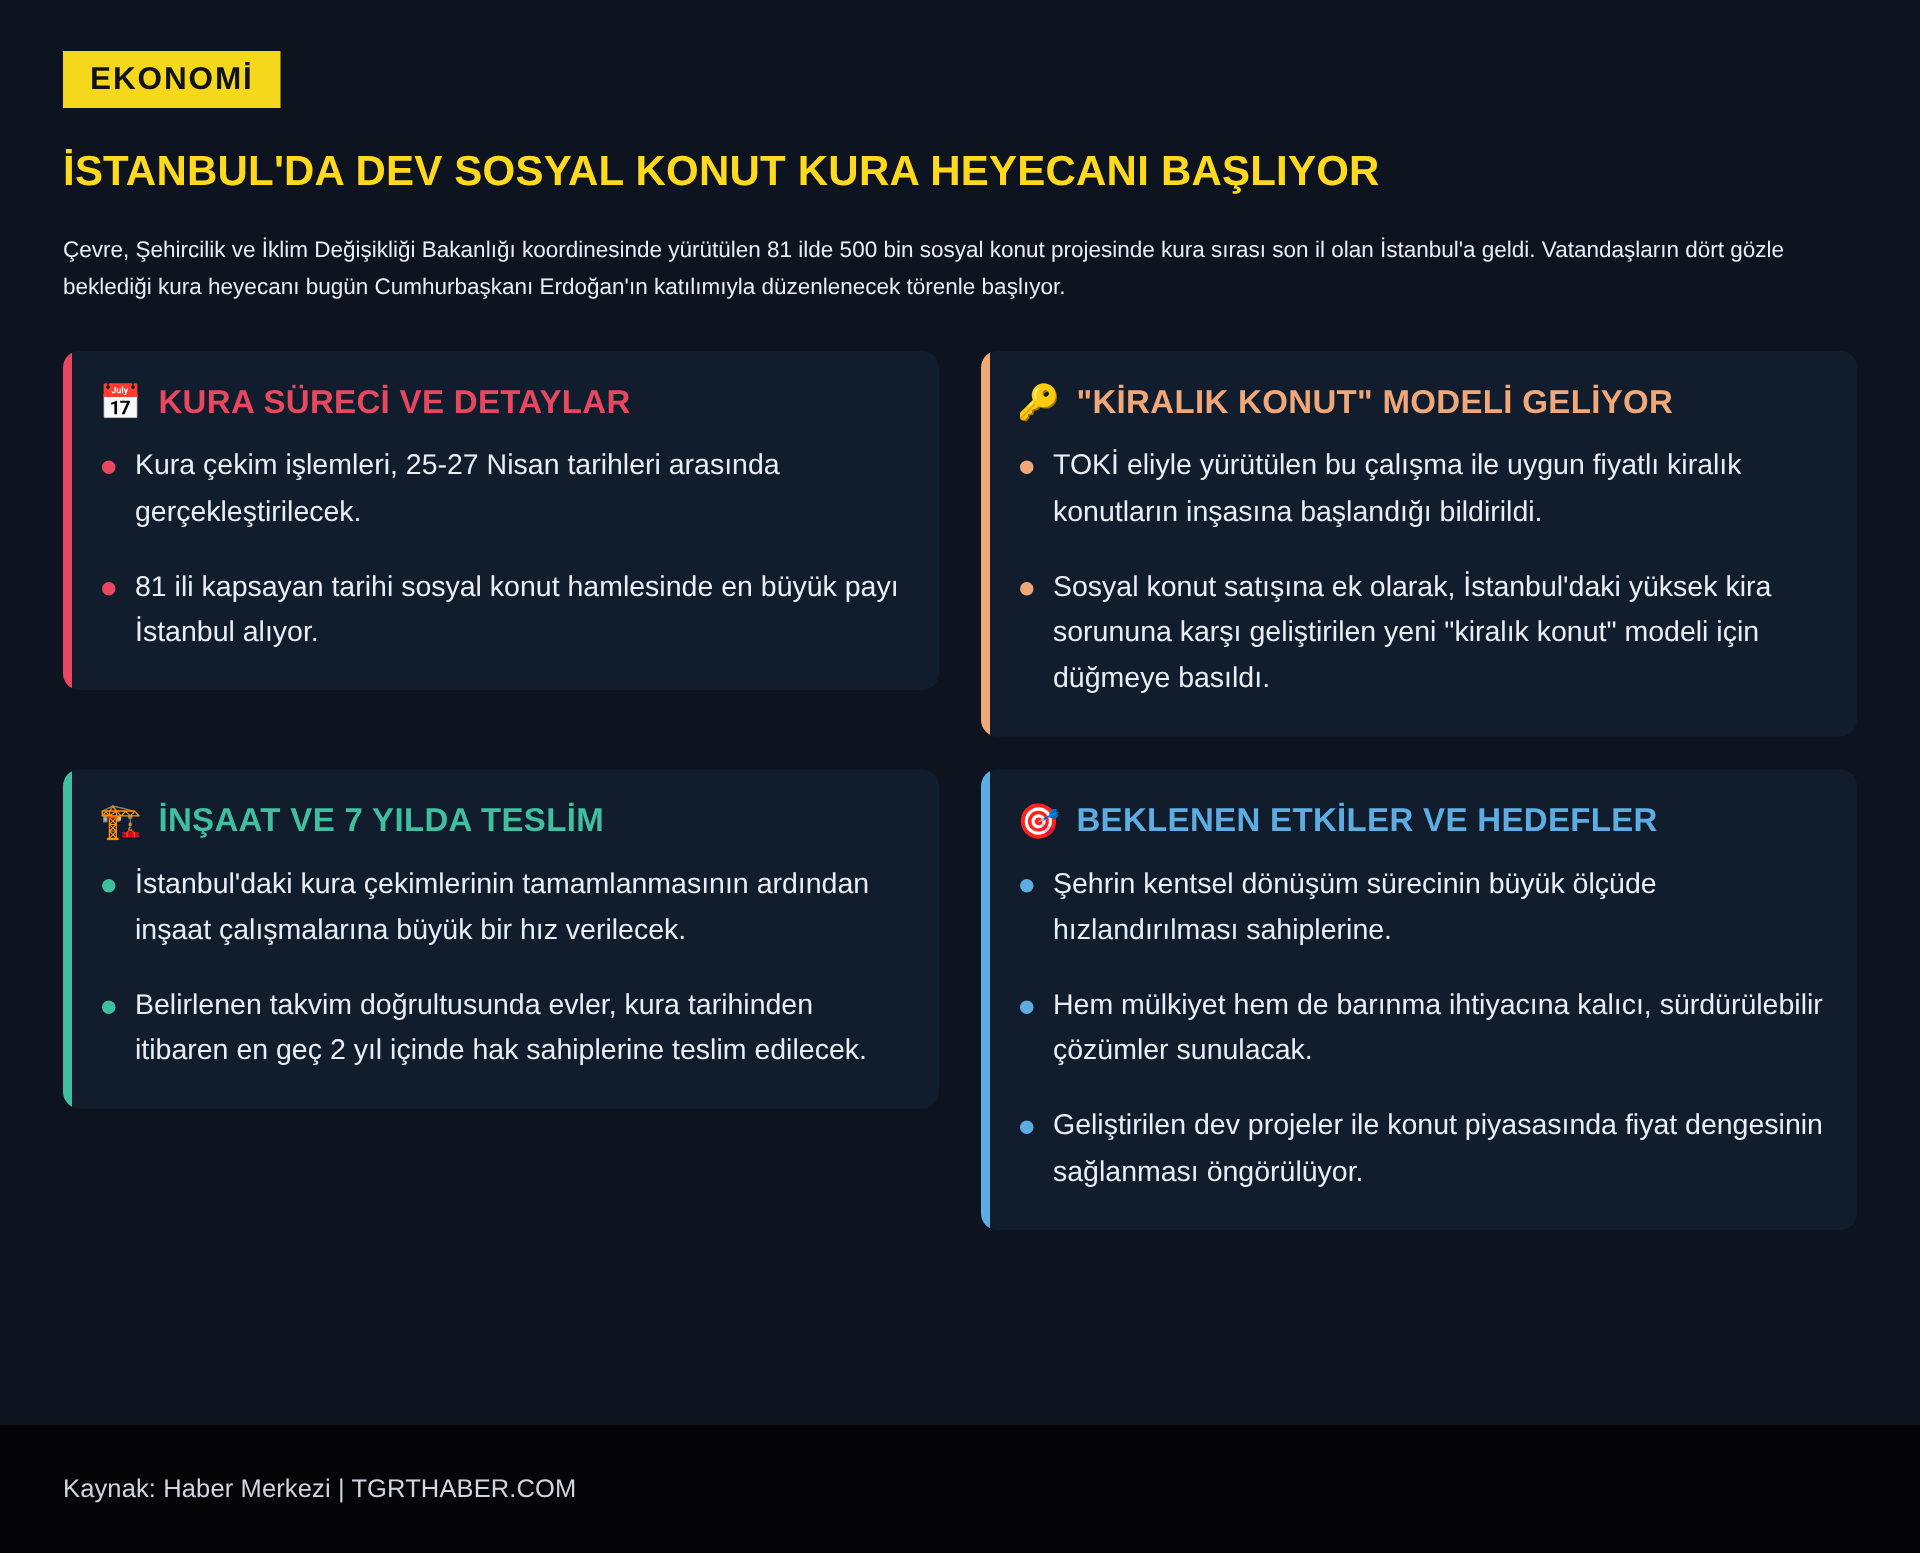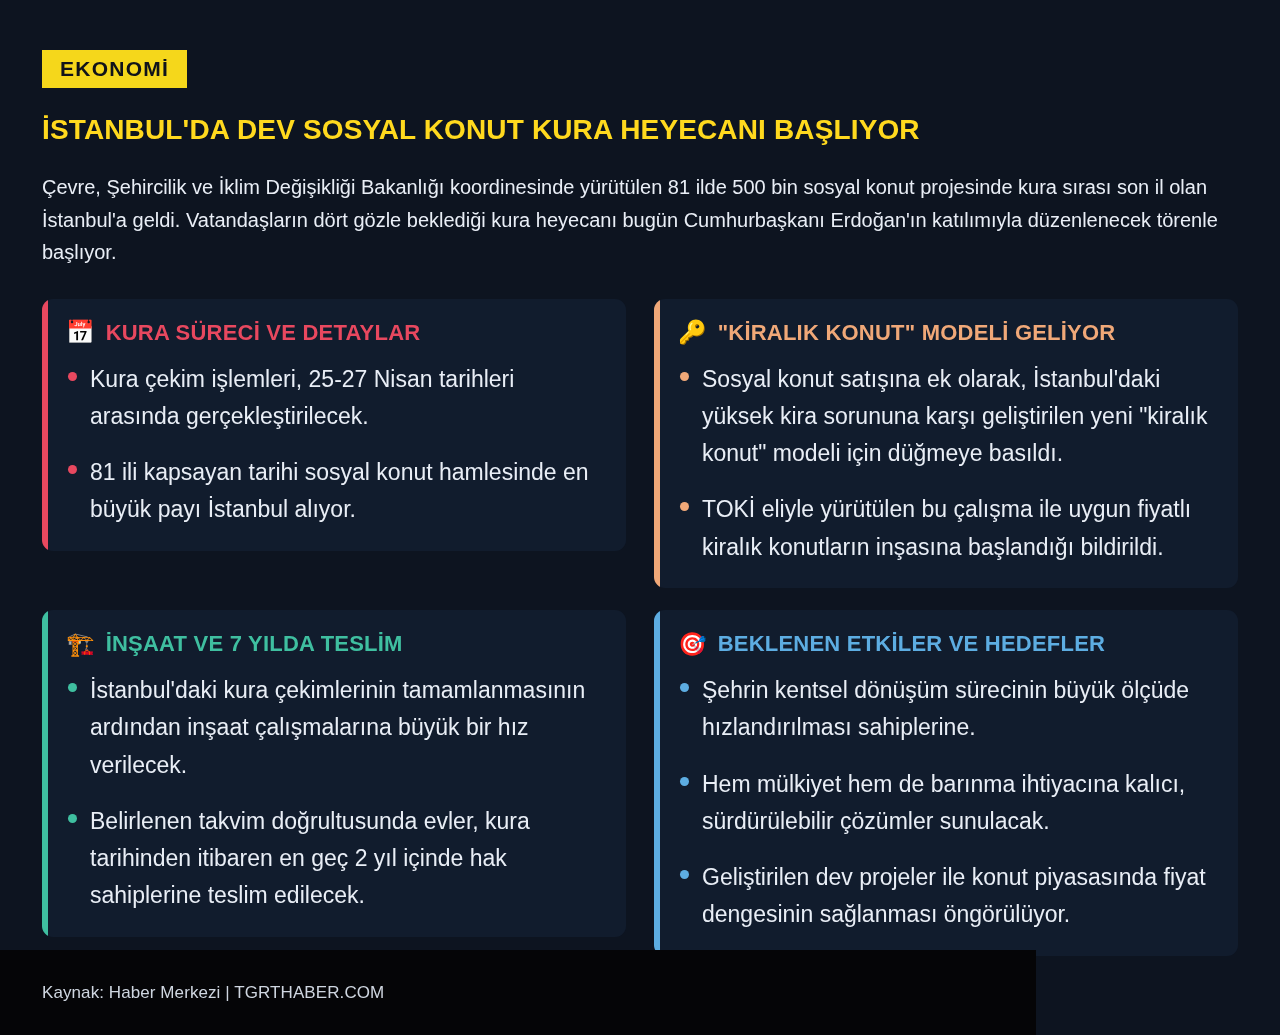--- a/index.html
+++ b/index.html
@@ -22,21 +22,21 @@
     position: absolute;
     inset: 0;
     background: #0d1420;
     display: flex;
     flex-direction: column;
   }
 
   
   .content {
     position: absolute;
-    top: 16px;
+    top: 0;
     left: 0;
     width: 1280px;
     height: 950px;
     overflow: hidden;
     padding: 34px 42px 0 42px;
   }
 
   
   .badge-row { margin-bottom: 26px; }
 
@@ -57,21 +57,21 @@
     font-size: 28px;
     font-weight: bold;
     line-height: 1.12;
     letter-spacing: 0.005em;
     max-width: 1160px;
     margin-bottom: 26px;
   }
 
   
   .intro {
-    font-size: 20px;
+    font-size: 15px;
     line-height: 1.62;
     color: #e9eef6;
     max-width: 1178px;
     margin-bottom: 30px;
     font-weight: 400;
   }
 
   
   .grid {
     display: grid;
@@ -117,21 +117,21 @@
     letter-spacing: 0.01em;
     color: var(--accent);
     line-height: 1.1;
   }
 
   .bullets { list-style: none; }
 
   .bullets li {
     position: relative;
     padding-left: 24px;
-    font-size: 23px;
+    font-size: 19px;
     line-height: 1.62;
     color: #e9eef6;
     margin-bottom: 19px;
   }
   .bullets li:last-child { margin-bottom: 0; }
 
   .bullets li::before {
     content: "";
     position: absolute;
     left: 2px;
@@ -140,21 +140,21 @@
     height: 9px;
     border-radius: 50%;
     background: var(--accent);
   }
 
   
   .footer {
     position: absolute;
     left: 0;
     bottom: 0;
-    width: 1036px;
+    width: 1280px;
     height: 85px;
     background: #050507;
     display: flex;
     align-items: center;
     padding-left: 42px;
   }
 
   .footer-text {
     font-size: 17px;
     color: #cfd6e0;
@@ -189,22 +189,22 @@
           <li>81 ili kapsayan tarihi sosyal konut hamlesinde en büyük payı İstanbul alıyor.</li>
         </ul>
       </section>
 
       <section class="card" id="card-1" style="--accent: #f0a878; grid-area: b;">
         <div class="card-head">
           <span class="card-icon">🔑</span>
           <h2 class="card-title">"KİRALIK KONUT" MODELİ GELİYOR</h2>
         </div>
         <ul class="bullets">
+          <li>TOKİ eliyle yürütülen bu çalışma ile uygun fiyatlı kiralık konutların inşasına başlandığı bildirildi.</li>
           <li>Sosyal konut satışına ek olarak, İstanbul'daki yüksek kira sorununa karşı geliştirilen yeni "kiralık konut" modeli için düğmeye basıldı.</li>
-          <li>TOKİ eliyle yürütülen bu çalışma ile uygun fiyatlı kiralık konutların inşasına başlandığı bildirildi.</li>
         </ul>
       </section>
 
       <section class="card" id="card-2" style="--accent: #3fbfa0; grid-area: c;">
         <div class="card-head">
           <span class="card-icon">🏗️</span>
           <h2 class="card-title">İNŞAAT VE 7 YILDA TESLİM</h2>
         </div>
         <ul class="bullets">
           <li>İstanbul'daki kura çekimlerinin tamamlanmasının ardından inşaat çalışmalarına büyük bir hız verilecek.</li>

